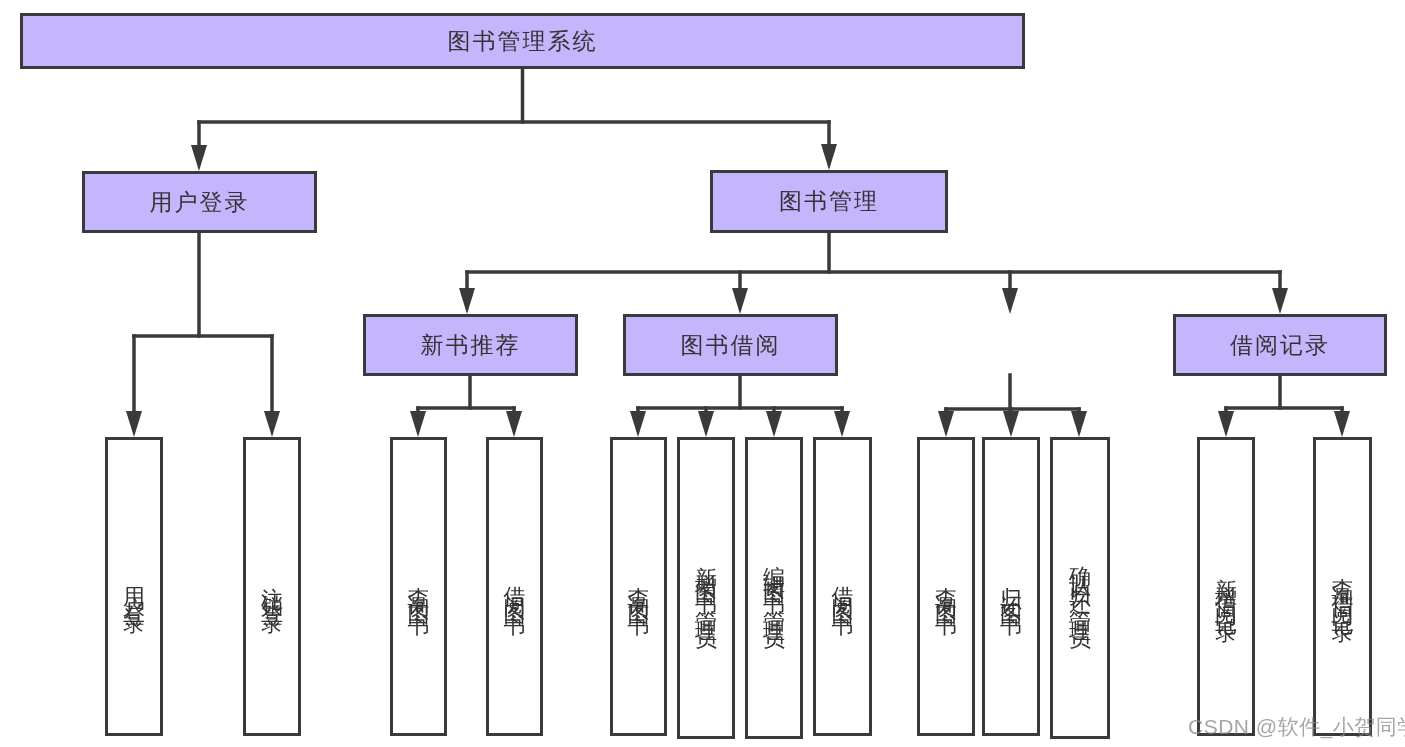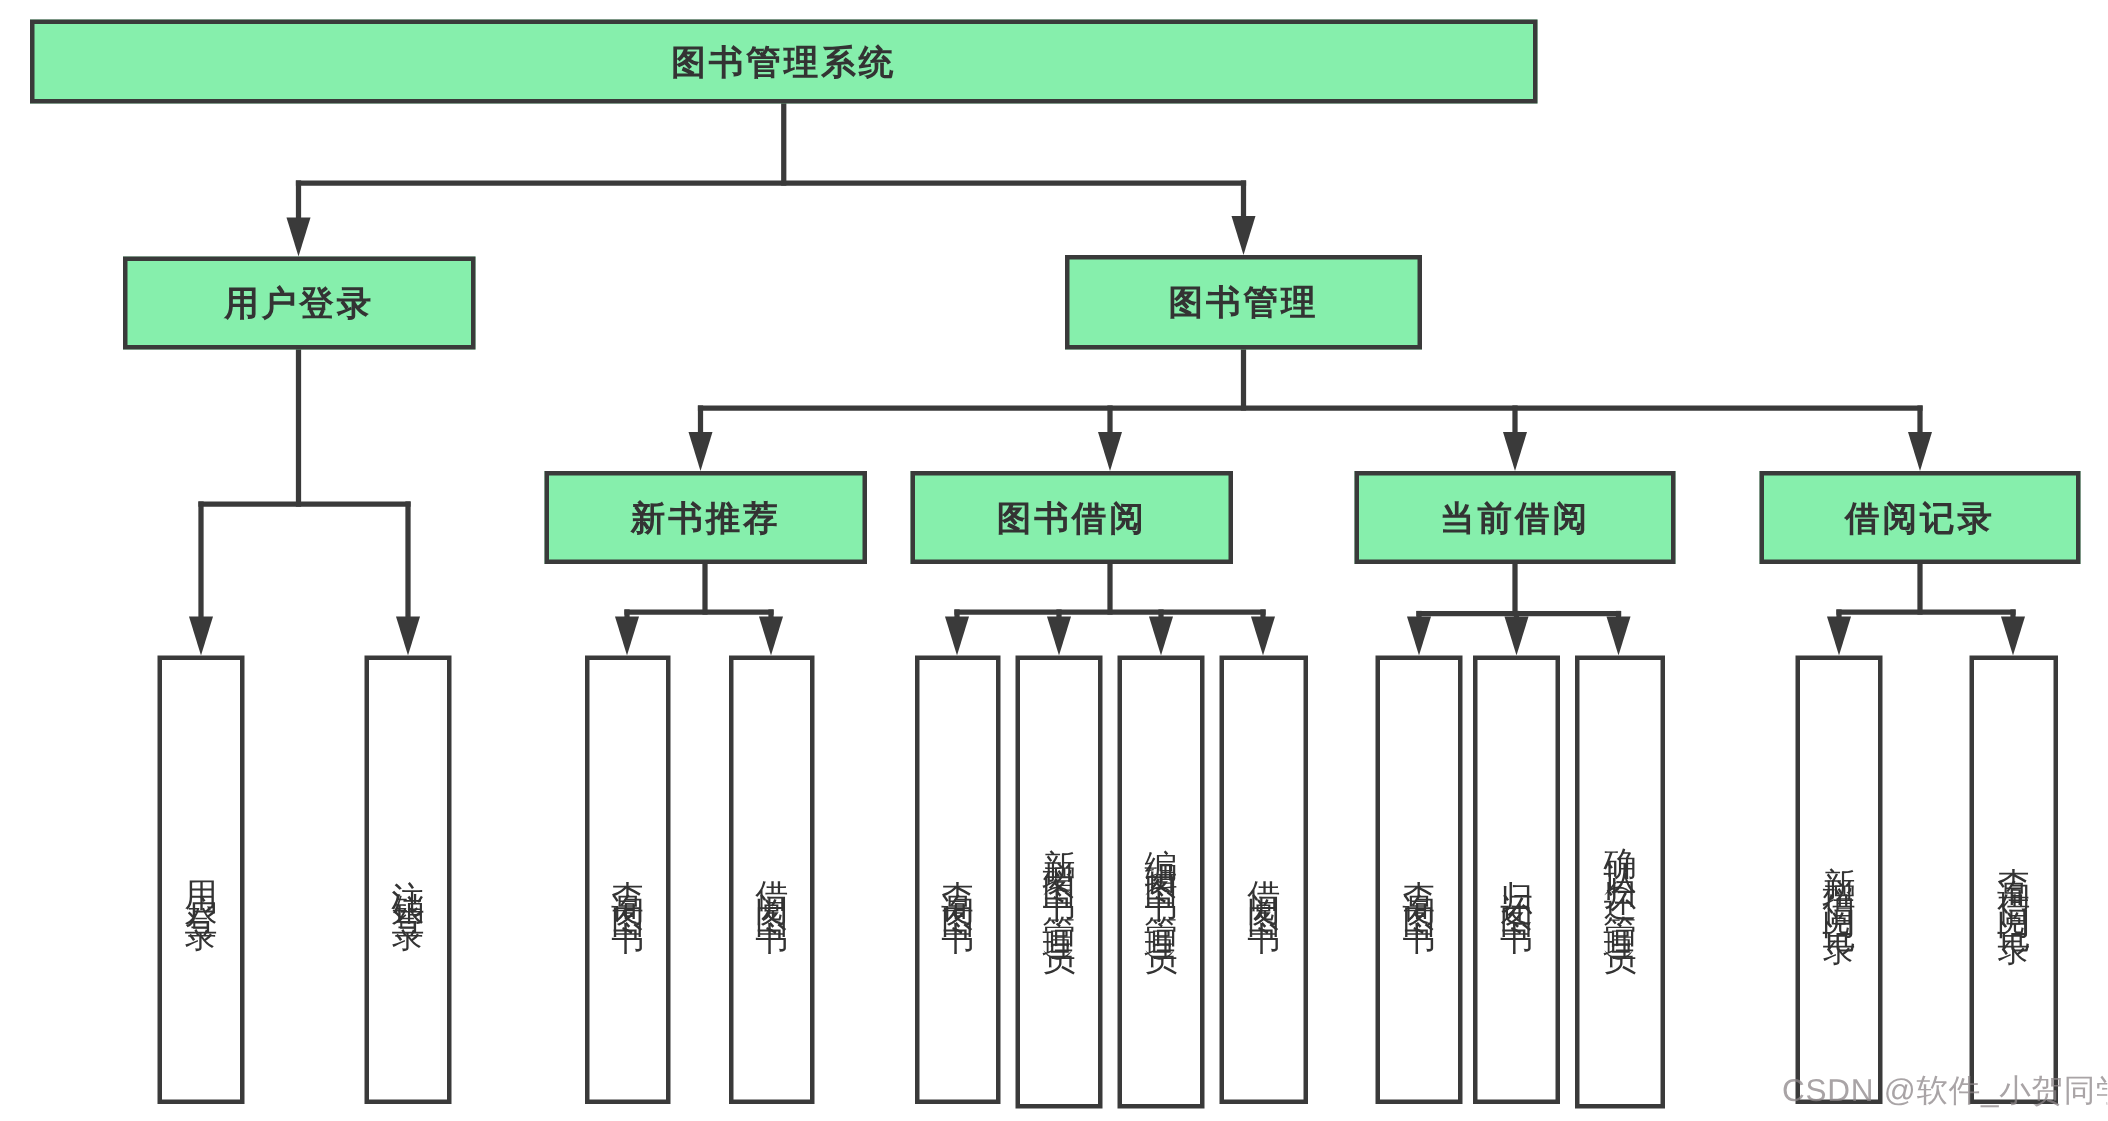--- a/index.html
+++ b/index.html
@@ -14,30 +14,29 @@
   .connectors {
     position: absolute;
     left: 0; top: 0;
     width: 1405px; height: 747px;
     z-index: 1;
   }
   .node {
     position: absolute;
     box-sizing: border-box;
     border: 3px solid #3a3a3a;
-    background: #86efac;
+    background: #c4b5fd;
     display: flex;
     align-items: center;
     justify-content: center;
     font-size: 23px;
     letter-spacing: 2px;
     color: #333333;
     z-index: 2;
     white-space: nowrap;
-    font-weight: bold;
   }
   .leaf {
     position: absolute;
     box-sizing: border-box;
     border: 3px solid #3a3a3a;
     background: #ffffff;
     display: flex;
     align-items: center;
     justify-content: center;
     writing-mode: vertical-rl;
@@ -129,22 +128,21 @@
       <polygon points="1334,411 1350,411 1342,437"></polygon>
     </g>
   </svg>
 
   <div class="node" style="left:20px; top:13px; width:1005px; height:56px;">图书管理系统</div>
 
   <div class="node" style="left:82px; top:171px; width:235px; height:62px;">用户登录</div>
   <div class="node" style="left:363px; top:314px; width:215px; height:62px;">新书推荐</div>
 
   <div class="node" style="left:710px; top:170px; width:238px; height:63px;">图书管理</div>
-  <div class="node" style="left:607px; top:314px; width:215px; height:62px;">图书借阅</div>
-  <div class="node" style="left:903px; top:314px; width:214px; height:62px;">当前借阅</div>
+  <div class="node" style="left:623px; top:314px; width:215px; height:62px;">图书借阅</div>
   <div class="node" style="left:1173px; top:314px; width:214px; height:62px;">借阅记录</div>
 
   <div class="leaf" style="left:105px; top:437px; width:58px; height:299px;">用户登录</div>
   <div class="leaf" style="left:243px; top:437px; width:58px; height:299px;">注销登录</div>
 
   <div class="leaf" style="left:390px; top:437px; width:57px; height:299px;">查询图书</div>
   <div class="leaf" style="left:486px; top:437px; width:57px; height:299px;">借阅图书</div>
 
   <div class="leaf" style="left:610px; top:437px; width:57px; height:299px;">查询图书</div>
   <div class="leaf" style="left:677px; top:437px; width:58px; height:302px;">新增图书（管理员）</div>

